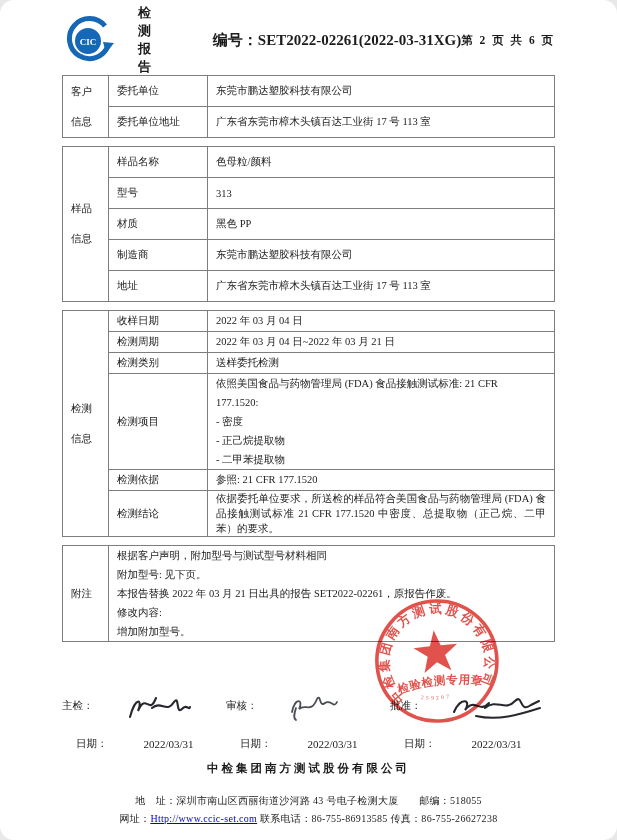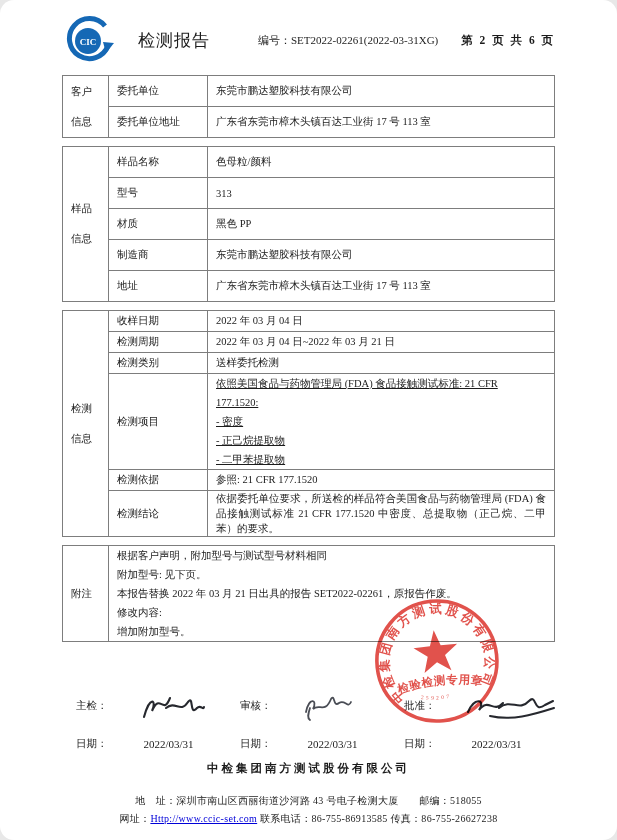--- a/index.html
+++ b/index.html
@@ -8,42 +8,42 @@
     position:relative; width:617px; height:840px; margin:0 auto;
     background:#ffffff; overflow:hidden;
     font-family:"Liberation Serif","DejaVu Serif",serif;
     color:#1c1c1c;
     border-radius:14px;
   }
   
   .header { position:absolute; top:14px; left:62px; width:493px; height:52px;
     display:flex; align-items:center; }
   .logo { width:54px; height:48px; flex:0 0 auto; }
-  .report-title { font-size:17px; font-weight:normal; margin-left:22px; letter-spacing:1px; }
-  .report-no { font-size:11px; font-weight:normal; margin-left:48px; white-space:nowrap; }
+  .report-title { font-size:13px; font-weight:bold; margin-left:22px; letter-spacing:1px; }
+  .report-no { font-size:15px; font-weight:bold; margin-left:48px; white-space:nowrap; }
   .page-info { font-size:11.5px; font-weight:bold; margin-left:auto; letter-spacing:2px; white-space:nowrap; }
   
   .tables { position:absolute; top:75px; left:62px; width:493px; }
   table.sec { border-collapse:collapse; width:493px; table-layout:fixed; margin-bottom:8px; }
   table.sec td { border:1px solid #7d7d7d; font-size:10.5px; padding:0 8px; vertical-align:middle; }
   td.c-sec { width:46px; text-align:left; padding:0 2px; }
   td.c-label { width:99px; }
   .sec-line { line-height:30px; }
   tr.h31 { height:31px; }
   tr.h21 { height:21px; }
-  td.multiline { padding:2px 8px;text-decoration:underline; }
+  td.multiline { padding:2px 8px; }
   td.multiline .ln { line-height:19px; }
   td.conclusion { line-height:15px; text-align:justify; padding:4px 8px 4px 8px; }
   td.notes-cell { padding:3px 8px; }
   td.notes-cell .ln { line-height:19px; }
   
   .sign-block { position:absolute; top:683px; left:62px; width:493px; }
   .sign-row { display:flex; height:46px; align-items:center; }
   .sign-col { width:164px; flex:0 0 auto; display:flex; align-items:center; position:relative; }
-  .sign-col .role { font-size:10.5px; margin-left:14px; white-space:nowrap; }
+  .sign-col .role { font-size:10.5px; white-space:nowrap; }
   .sig-svg { margin-left:26px; overflow:visible; }
   .date-row { display:flex; margin-top:8px; }
   .date-col { width:164px; flex:0 0 auto; display:flex; align-items:center; }
   .date-col .dlabel { font-size:10.5px; margin-left:14px; }
   .date-col .dval { font-size:11px; margin-left:36px; }
   
   .footer { position:absolute; top:761px; left:0; width:617px; text-align:center; }
   .footer .company { font-size:11.5px; font-weight:bold; letter-spacing:3px; }
   .footer .fline { font-size:10px; margin-top:18px; letter-spacing:0.3px; }
   .footer .fline.web { margin-top:4px; }

